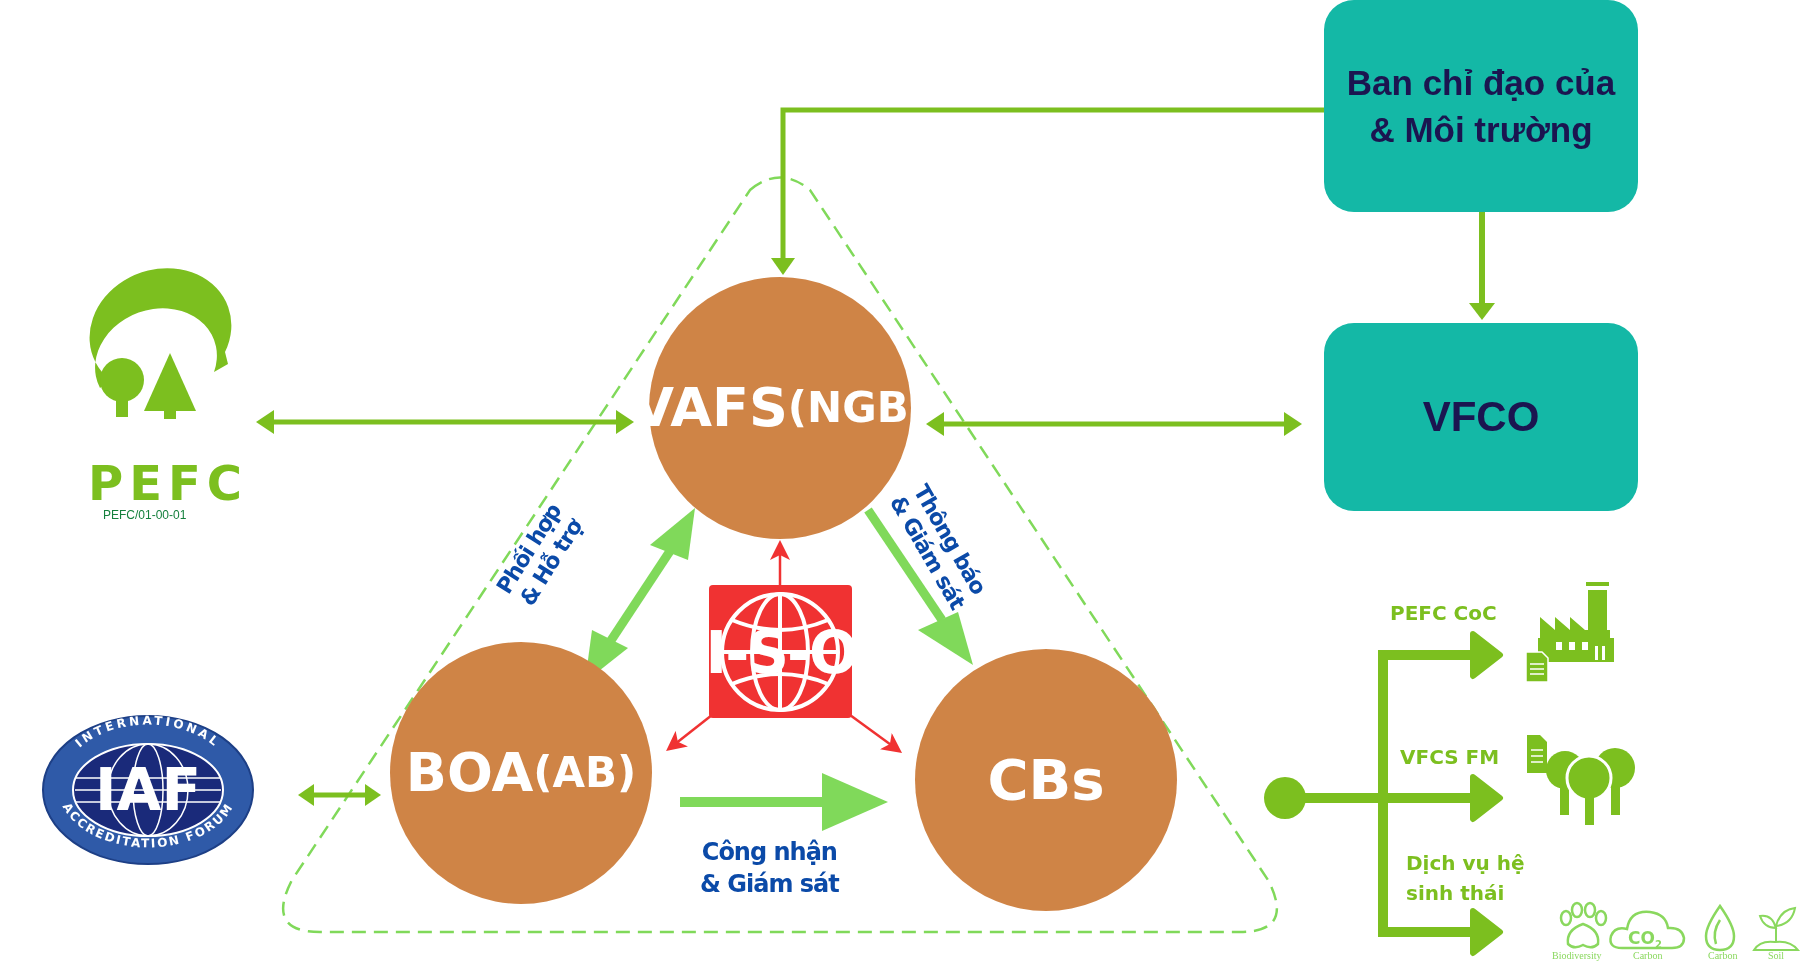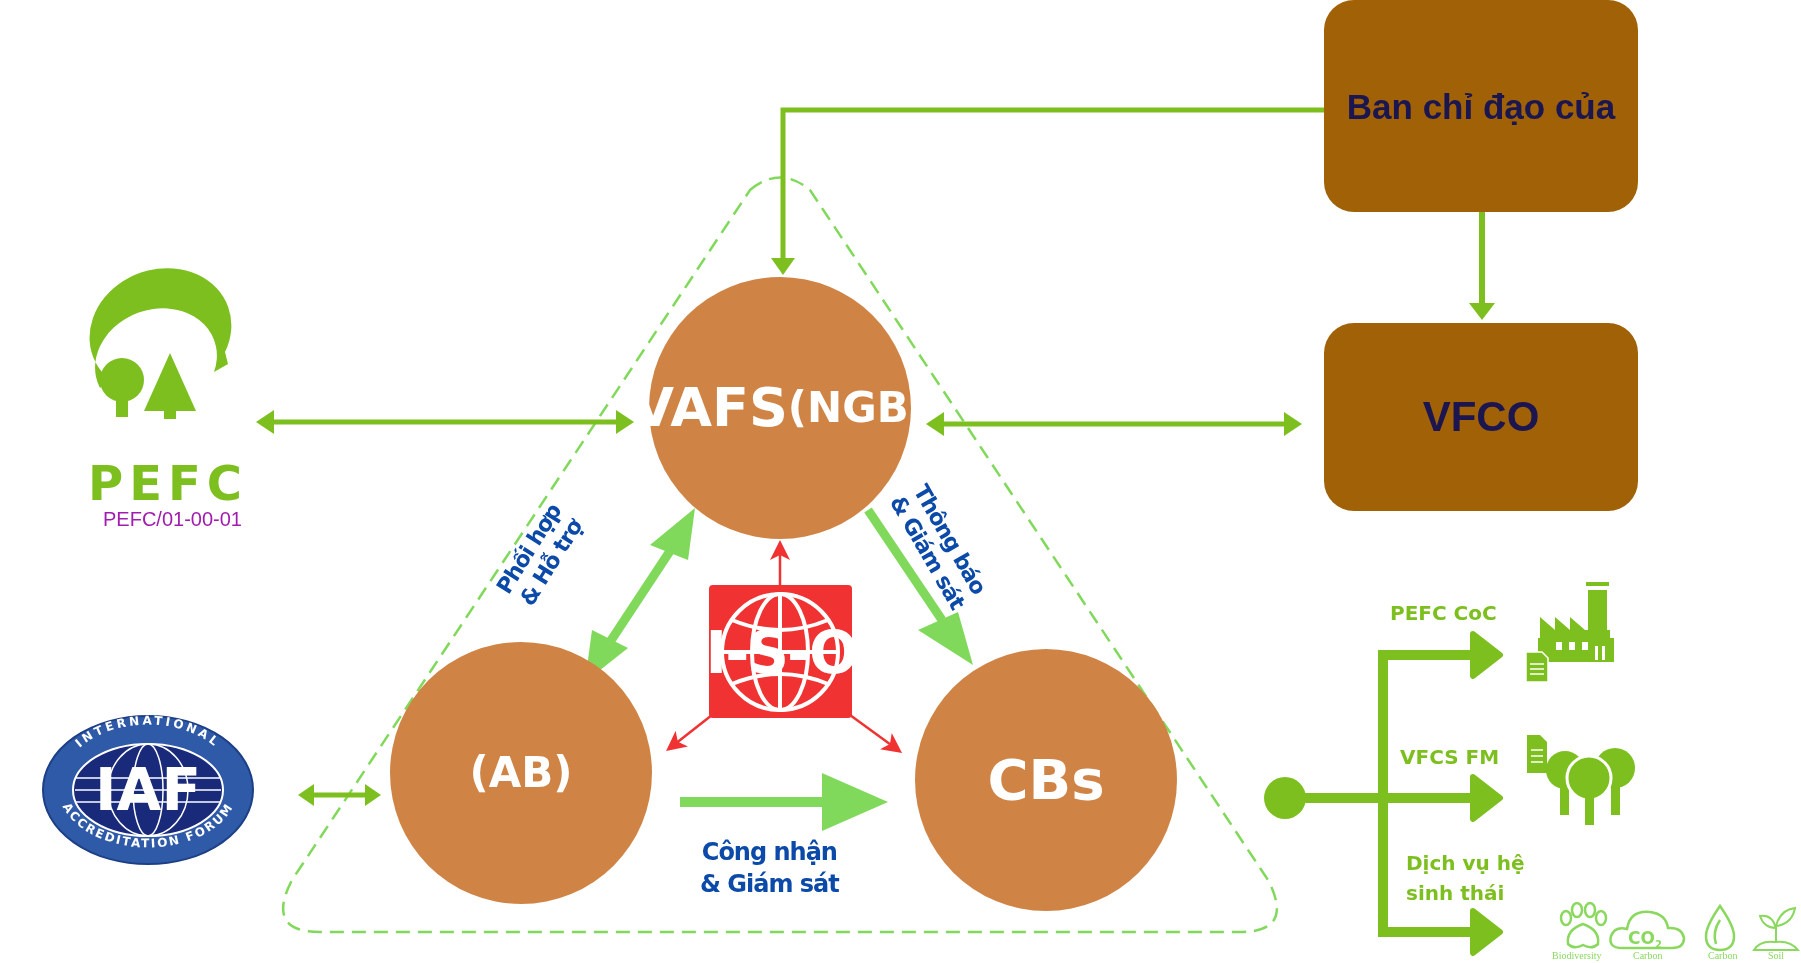--- a/index.html
+++ b/index.html
@@ -1,34 +1,34 @@
 <!DOCTYPE html>
 <html><head>
 <meta charset="utf-8">
 <style>
   html, body { margin:0; padding:0; background:#ffffff; }
   body { width:1801px; height:963px; position:relative; overflow:hidden; font-family:"Liberation Sans", sans-serif; }
   #canvas { position:absolute; left:0; top:0; }
-  .box { position:absolute; background:#a16207; border-radius:30px; display:flex; align-items:center; justify-content:center; text-align:center; color:#1b1550; font-weight:bold; font-family:"Liberation Sans", sans-serif; }
+  .box { position:absolute; background:#14b8a6; border-radius:30px; display:flex; align-items:center; justify-content:center; text-align:center; color:#1b1550; font-weight:bold; font-family:"Liberation Sans", sans-serif; }
   .box-top { left:1324px; top:0px; width:314px; height:212px; font-size:35px; line-height:47px; }
   .box-vfco { left:1324px; top:323px; width:314px; height:188px; font-size:42px; }
   .circle { position:absolute; width:262px; height:262px; border-radius:50%; background:radial-gradient(circle at 50% 50%, #cf8446 0%, #cf8446 85%, #d88e52 86%, #d88e52 100%); display:flex; flex-direction:row; align-items:center; justify-content:center; color:#ffffff; font-family:"DejaVu Sans", sans-serif; font-weight:bold; }
   .circle .l1 { font-size:54px; line-height:64px; }
   .circle .l2 { font-size:42px; line-height:54px; }
   .c-vafs { left:649px; top:277px; }
   .c-boa { left:390px; top:642px; }
   .c-cbs { left:915px; top:649px; }
   .c-cbs .l1 { font-size:56px; }
   .rot-label { position:absolute; color:#0b4aa8; font-family:"DejaVu Sans", sans-serif; font-weight:bold; font-size:22px; line-height:26px; text-align:center; white-space:nowrap; letter-spacing:-1px; }
   .lbl-phoi { left:490px; top:530px; transform:rotate(-58deg); transform-origin:center; }
   .lbl-thong { left:875px; top:520px; transform:rotate(60deg); transform-origin:center; }
   .lbl-cong { left:700px; top:836px; transform:none; font-size:24px; line-height:32px; }
   .branch-label { position:absolute; color:#7cbf1f; font-family:"DejaVu Sans", sans-serif; font-weight:bold; font-size:20px; line-height:30px; }
   .pefc-text { position:absolute; left:88px; top:455px; color:#7cbf1f; font-family:"DejaVu Sans", sans-serif; font-weight:bold; font-size:48px; letter-spacing:6px; }
-  .pefc-code { position:absolute; left:103px; top:508px; color:#a21caf; font-family:"Liberation Sans", sans-serif; font-size:20px; }
+  .pefc-code { position:absolute; left:103px; top:508px; color:#15803d; font-family:"Liberation Sans", sans-serif; font-size:12px; }
   .eco-label { position:absolute; color:#8ad85e; font-family:"Liberation Serif", serif; font-size:10px; }
 </style>
 </head>
 <body>
 
 <svg id="canvas" width="1801" height="963" viewBox="0 0 1801 963">
   <defs>
     <marker id="mk-dark" markerWidth="6" markerHeight="6" refX="3" refY="3" orient="auto" markerUnits="strokeWidth">
       <path d="M0,0 L6,3 L0,6 Z" fill="#7cbf1f"></path>
     </marker>
@@ -186,32 +186,34 @@
     <path d="M1754,950 Q1760,940 1775,942 Q1790,940 1798,950 Z"></path>
     <path d="M1776,942 L1776,926"></path>
     <path d="M1776,928 Q1764,928 1760,916 Q1772,914 1776,928 Z"></path>
     <path d="M1776,926 Q1780,910 1795,908 Q1792,924 1776,926 Z"></path>
   </g>
 </svg>
 
 <div class="box box-top">
   <div>
     <div>Ban chỉ đạo của</div>
+    <div>&amp; Môi trường</div>
   </div>
 </div>
 
 <div class="box box-vfco">
   <span>VFCO</span>
 </div>
 
 <div class="circle c-vafs">
   <div class="l1">VAFS</div>
   <div class="l2">(NGB)</div>
 </div>
 <div class="circle c-boa">
+  <div class="l1">BOA</div>
   <div class="l2">(AB)</div>
 </div>
 <div class="circle c-cbs">
   <div class="l1">CBs</div>
 </div>
 
 <div class="rot-label lbl-phoi">
   <div>Phối hợp</div>
   <div>&amp; Hỗ trợ</div>
 </div>

